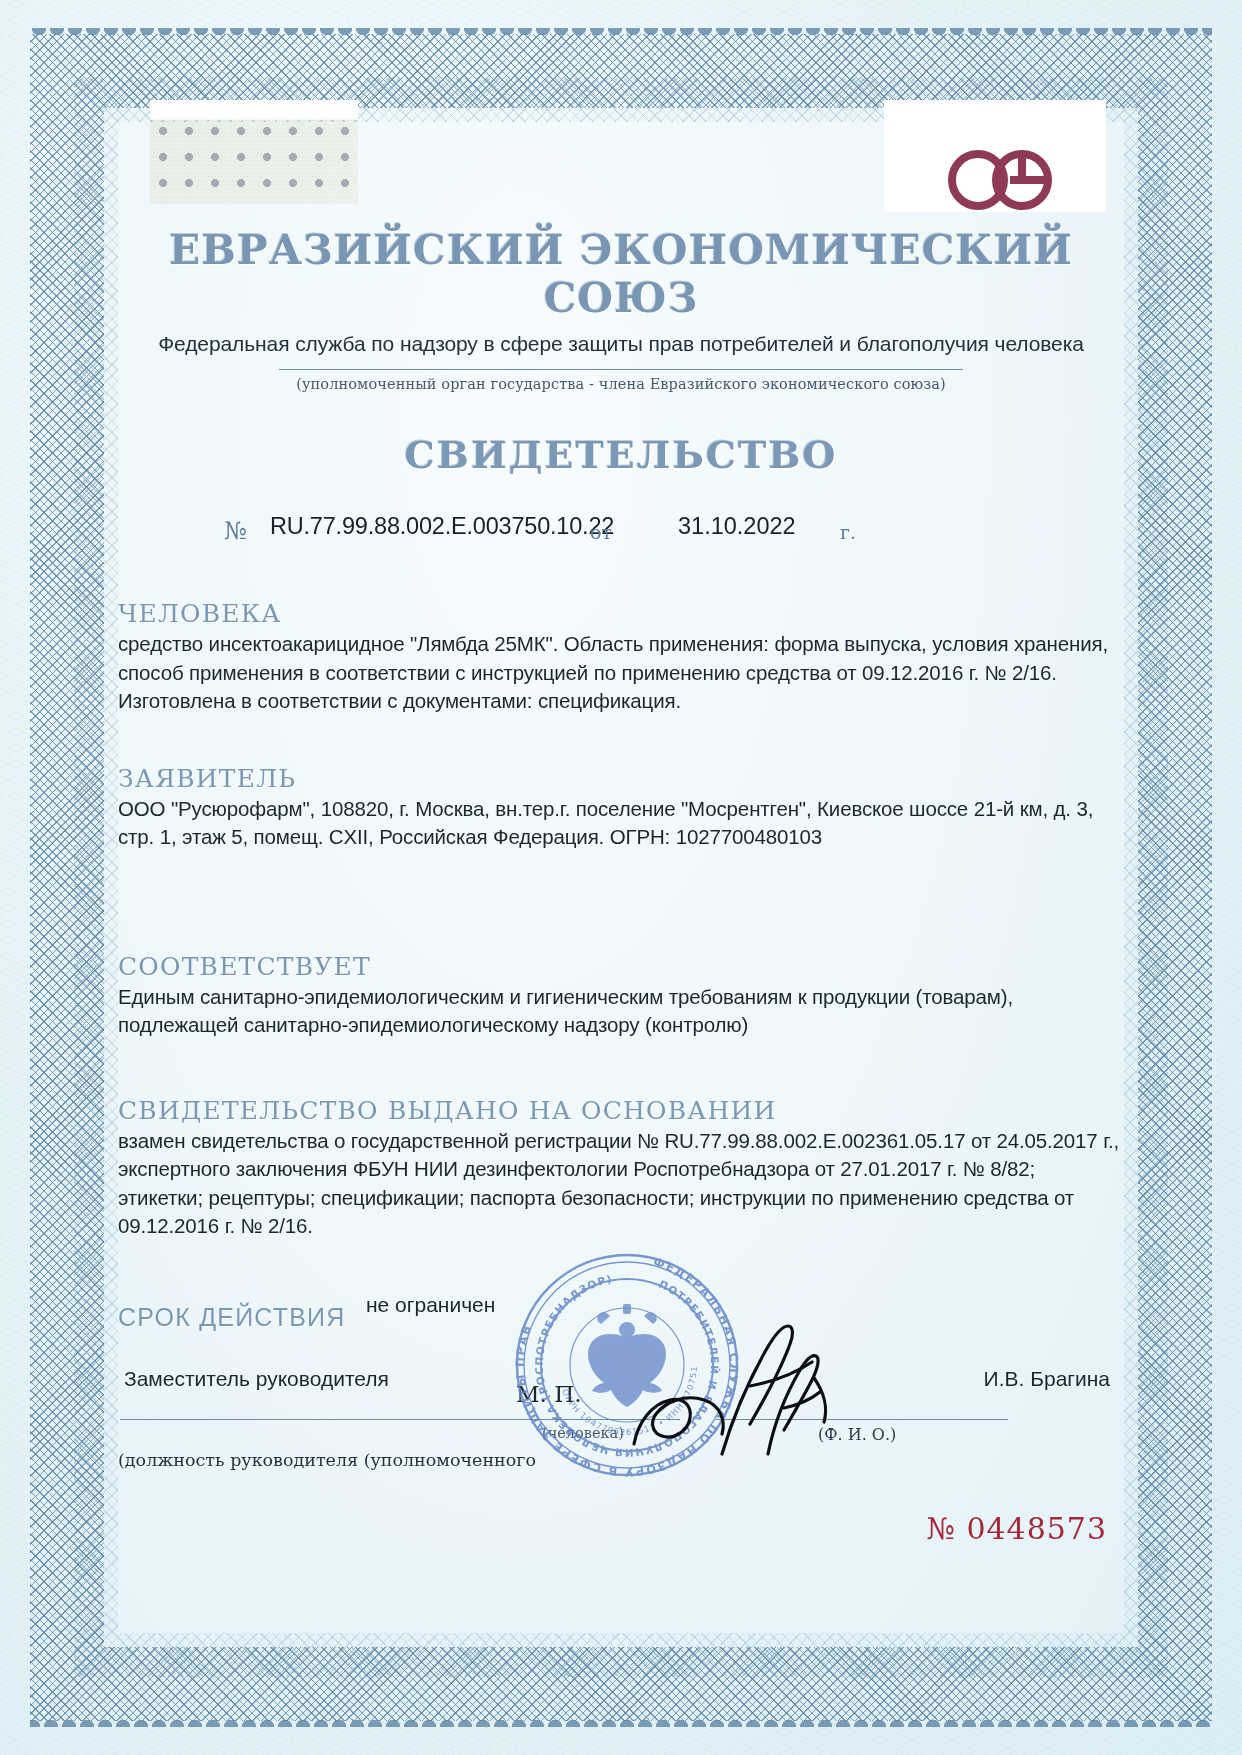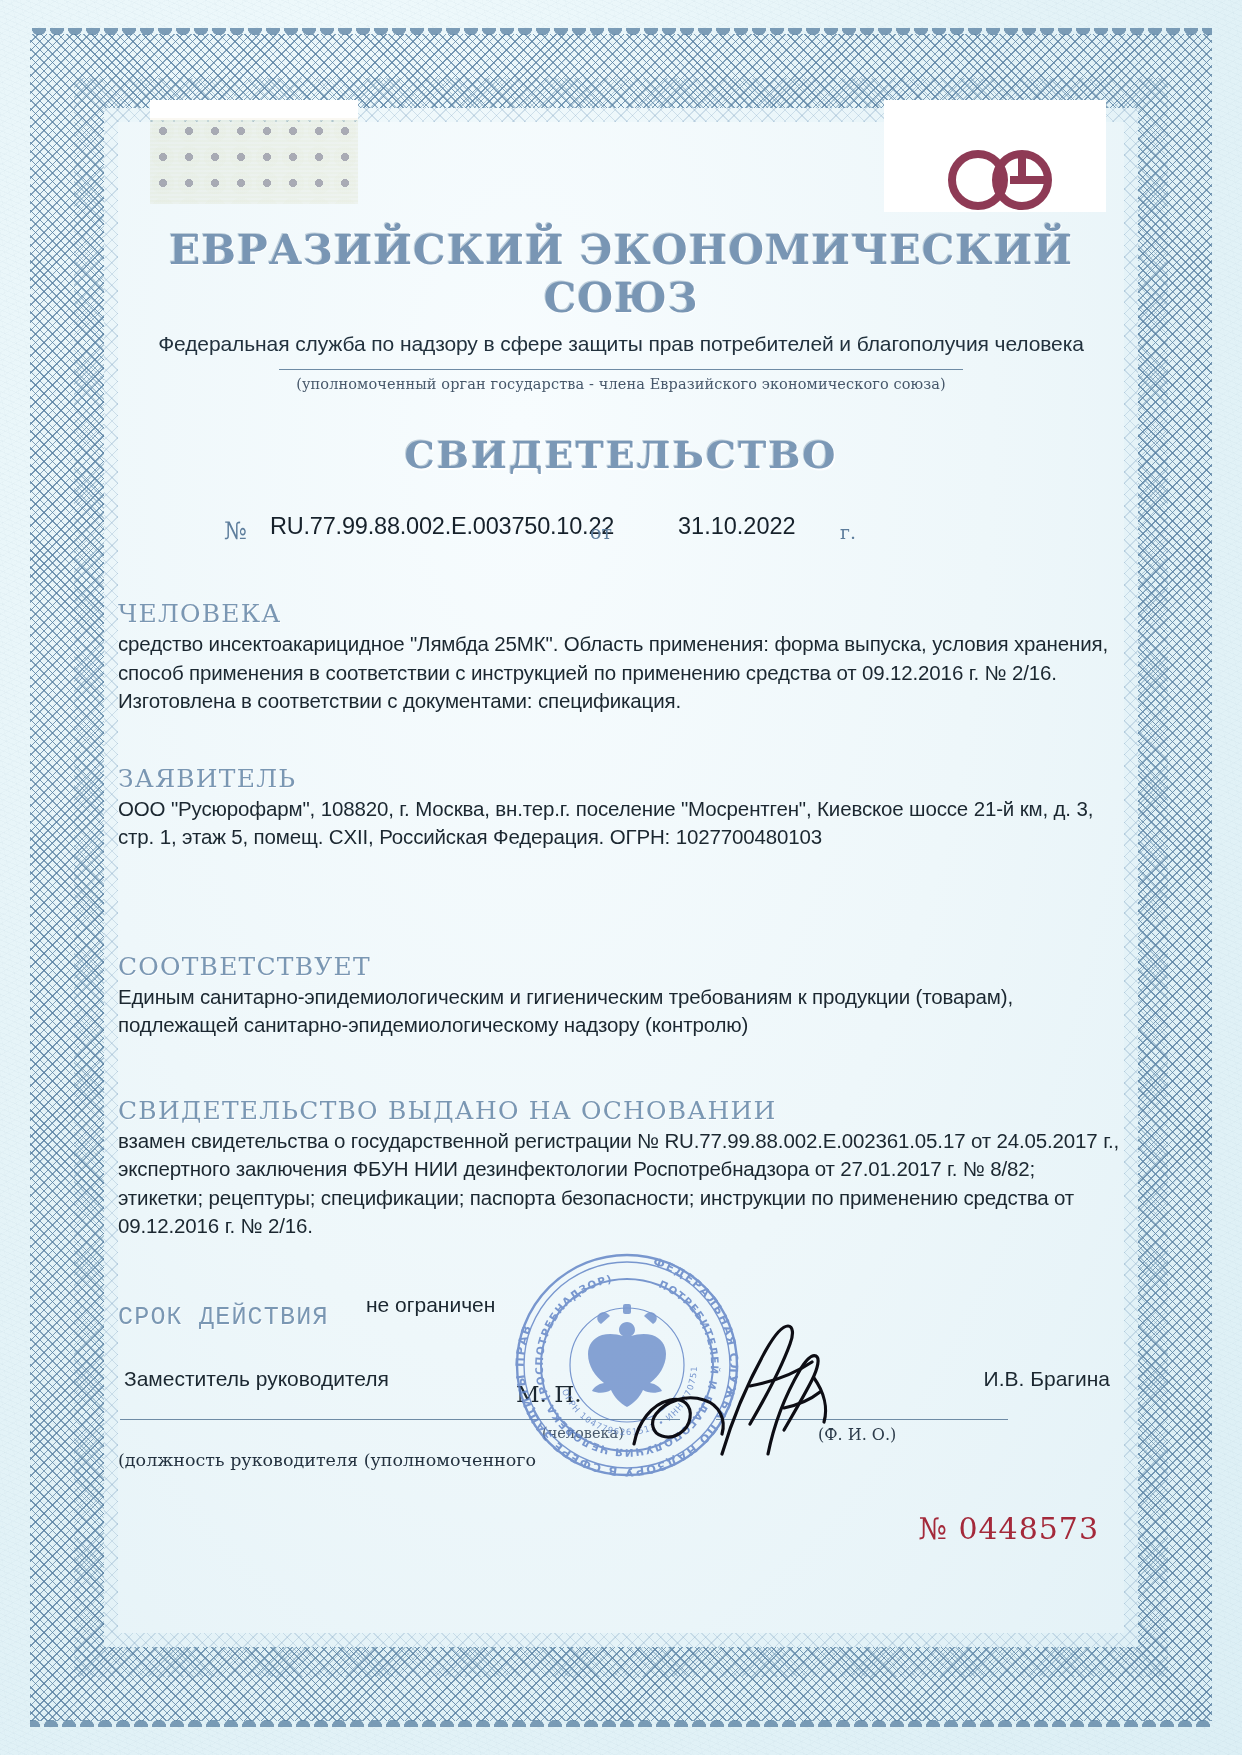--- a/index.html
+++ b/index.html
@@ -177,21 +177,21 @@
     color:#1b2730;
     line-height:28.5px;
     letter-spacing:-.15px;
     margin-top:1px;
   }
 
   
   .validity-row{position:relative;height:50px;}
   .val-head{
     position:absolute;left:0;top:14px;
-    font-family:Liberation Mono, monospace;font-size:25px;color:#7a97b3;letter-spacing:1.2px;
+    font-family:Liberation Sans, sans-serif;font-size:25px;color:#7a97b3;letter-spacing:1.2px;
     text-shadow:.8px .8px 0 rgba(255,255,255,.75);
   }
   .val-text{position:absolute;left:248px;top:4px;font-size:21px;color:#1b2730;}
 
   .sign-row{position:relative;height:56px;margin-top:18px;}
   .sign-post{position:absolute;left:6px;top:10px;font-size:21px;color:#1b2730;text-align:right;}
   .sign-mp{position:absolute;left:398px;top:24px;font-family:"DejaVu Serif", serif;font-size:23px;color:#1b2730;}
   .sign-name{position:absolute;right:14px;top:10px;font-size:21px;color:#1b2730;}
 
   .sign-rules{position:relative;height:2px;margin-top:6px;}
@@ -203,21 +203,21 @@
   .footer-legal{
     font-family:"DejaVu Serif", serif;
     font-size:17.5px;
     color:#23313f;
     line-height:26px;
     margin-top:26px;
     width:600px;
   }
 
   .serial{
-    position:absolute;right:25px;bottom:86px;
+    position:absolute;right:17px;bottom:86px;
     font-family:"DejaVu Serif", serif;
     font-size:30px;
     color:#a4293a;
     letter-spacing:1px;
   }
 
   
   .stamp{
     position:absolute;left:506px;top:1244px;width:242px;height:242px;
     opacity:.80;pointer-events:none;

